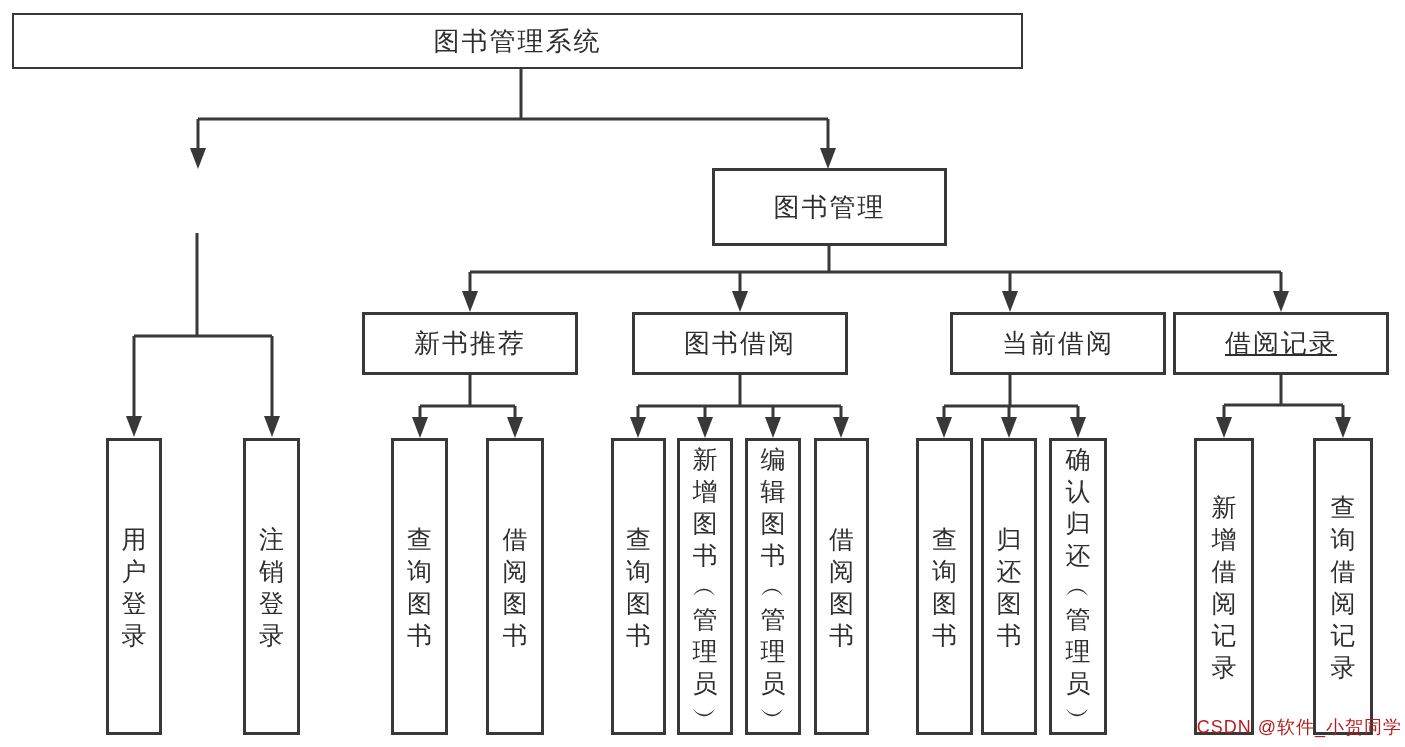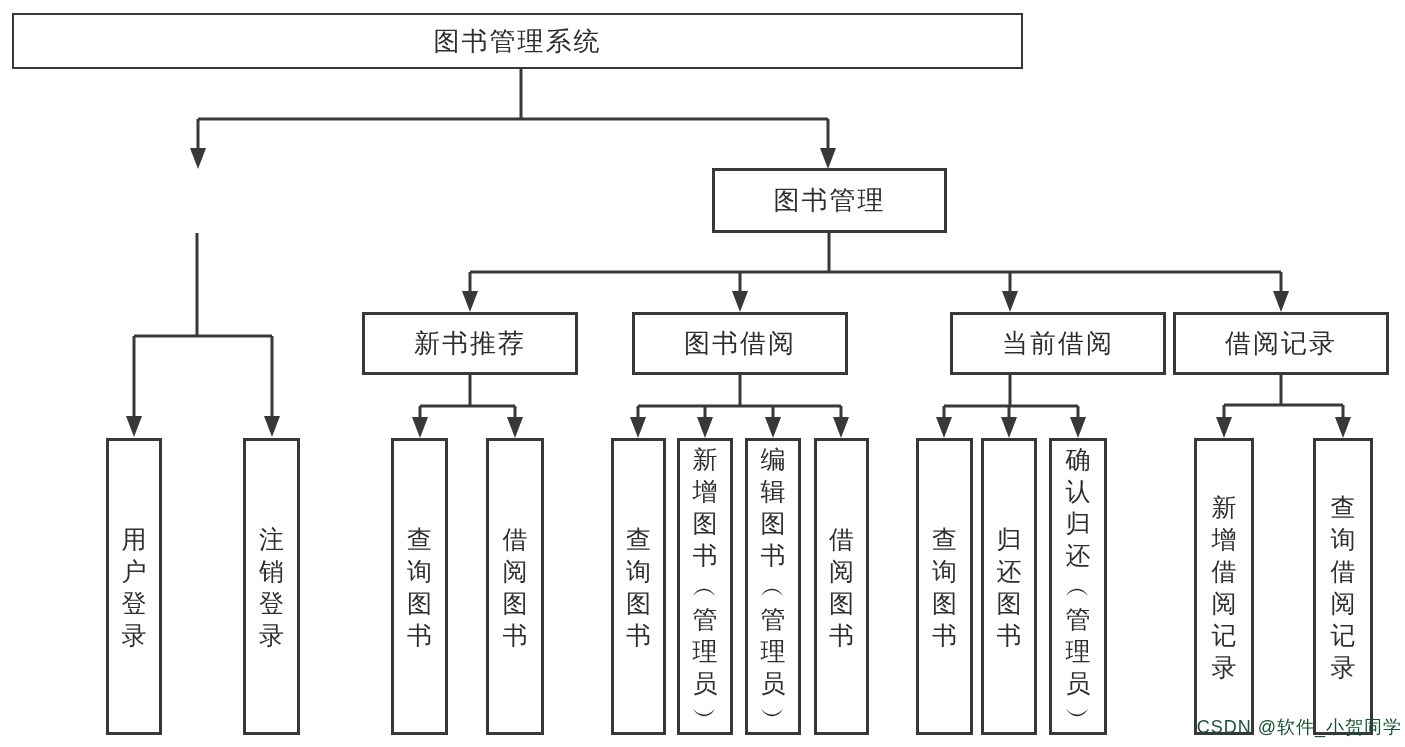--- a/index.html
+++ b/index.html
@@ -33,21 +33,21 @@
     font-size:25px;
     line-height:32px;
     text-align:center;
     white-space:pre-line;
     letter-spacing:0;
   }
   #watermark{
     position:absolute;
     right:3px;bottom:8px;
     font-size:18px;
-    color:#14532d;
+    color:#b91c1c;
     letter-spacing:1px;
     z-index:5;
     white-space:nowrap;
   }
 </style>
 </head>
 <body>
 
 <div id="stage">
 
@@ -79,26 +79,26 @@
       <polygon points="936,417 952,417 944,438"></polygon>
       <polygon points="1001,417 1017,417 1009,438"></polygon>
       <polygon points="1070,417 1086,417 1078,438"></polygon>
       <polygon points="1216,417 1232,417 1224,438"></polygon>
       <polygon points="1335,417 1351,417 1343,438"></polygon>
     </g>
   </svg>
 
   <div class="node root-node" style="left:12px;top:13px;width:1011px;height:56px;">图书管理系统</div>
 
-  <div class="node" style="left:712px;top:168px;width:235px;height:65px;">图书管理</div>
+  <div class="node" style="left:712px;top:168px;width:235px;height:78px;">图书管理</div>
 
   <div class="node" style="left:362px;top:312px;width:216px;height:63px;">新书推荐</div>
   <div class="node" style="left:632px;top:312px;width:216px;height:63px;">图书借阅</div>
   <div class="node" style="left:902px;top:312px;width:216px;height:63px;margin-left:48px;">当前借阅</div>
-  <div class="node" style="left:1173px;top:312px;width:216px;height:63px;">借阅记录</div>
+  <div class="node" style="left:1173px;top:312px;width:216px;height:63px;text-decoration:underline;">借阅记录</div>
 
   <div class="leaf" style="left:106px;top:438px;width:56px;height:297px;">用
 户
 登
 录</div>
   <div class="leaf" style="left:243px;top:438px;width:57px;height:297px;">注
 销
 登
 录</div>
 

